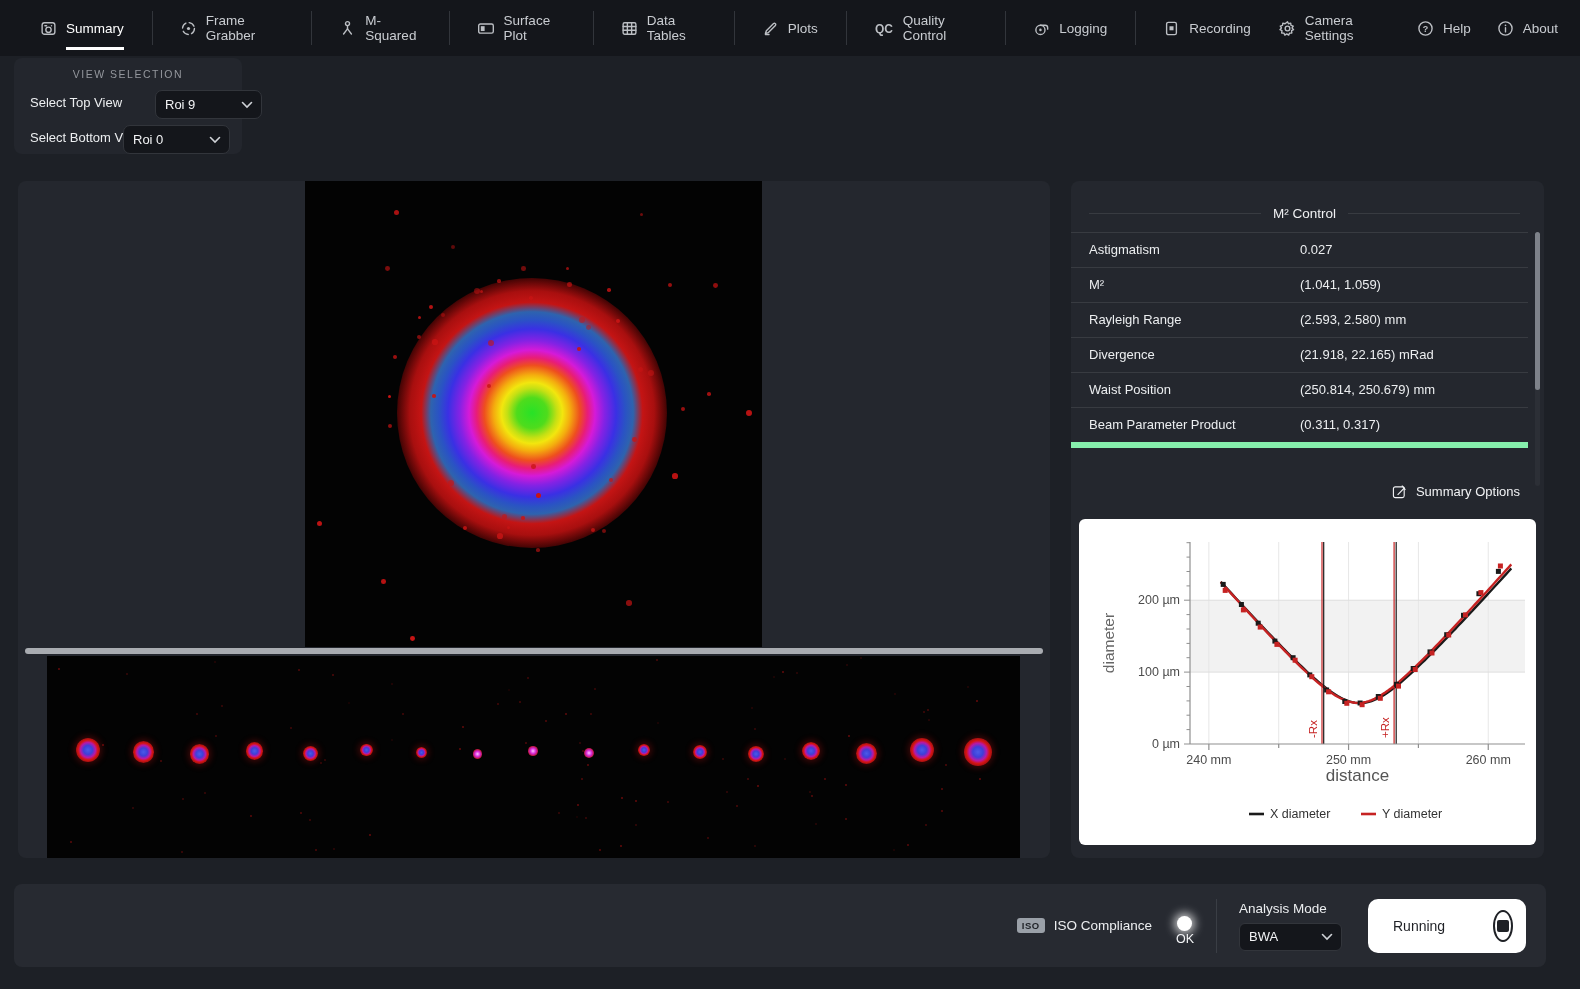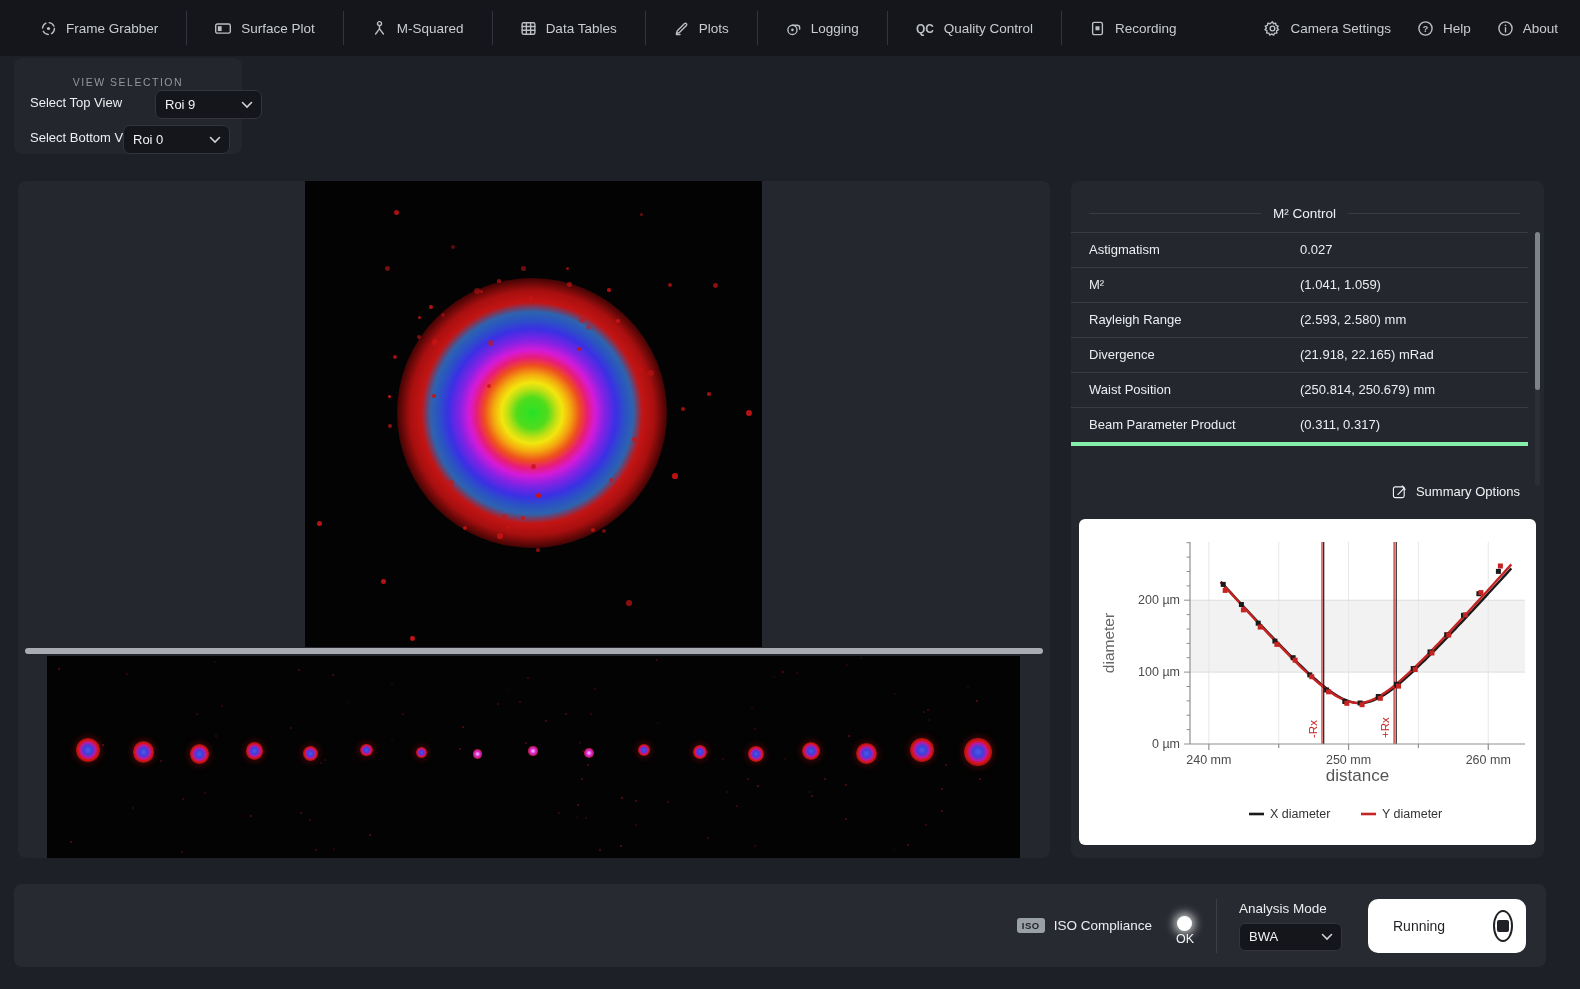--- a/index.html
+++ b/index.html
@@ -15,21 +15,21 @@
   .tab.active .tlabel{border-bottom:3px solid #fff;padding:14px 0 11px;}
   .tab .tlabel{padding:32px 0;}
   .nav-spacer{flex:1;}
   .nav-right{display:flex;align-items:center;gap:26px;margin-right:22px;}
   .nav-right .tab{padding:0;}
   .nav-right .tab + .tab::before{display:none;}
   svg.icon{display:block;}
   
   .card{position:absolute;background:#24272e;border-radius:8px;}
   #view-card{left:14px;top:58px;width:228px;height:96px;background:#23262d;}
-  #view-card .vs-title{margin-top:18px;text-align:center;font-size:10.5px;letter-spacing:1.5px;color:#94979d;}
+  #view-card .vs-title{margin-top:10px;text-align:center;font-size:10.5px;letter-spacing:1.5px;color:#94979d;}
   .vs-row{position:absolute;left:16px;display:flex;align-items:center;}
   .vs-row .vs-label{font-size:13px;color:#eceef0;}
   .vs-select{position:absolute;left:109px;width:88px;height:27px;background:#14161b;border:1px solid #32353b;border-radius:7px;
              display:flex;align-items:center;justify-content:space-between;padding:0 8px 0 9px;font-size:13px;color:#f2f3f5;cursor:pointer;}
   
   #main-card{left:18px;top:181px;width:1032px;height:677px;}
   .beam-image{position:absolute;background:#030303;}
   #top-image{left:287px;top:0;width:457px;height:466px;}
   #beam-blob{position:absolute;left:92px;top:97px;width:270px;height:270px;border-radius:50%;
     background:radial-gradient(circle,
@@ -44,21 +44,21 @@
   .spot.small{background:radial-gradient(circle,#ffc4ff 0%,#d92ad9 38%,#b0142c 72%,rgba(0,0,0,0) 86%);}
   
   #right-card{left:1071px;top:181px;width:473px;height:677px;}
   .panel-title-row{position:absolute;left:18px;right:24px;top:25px;display:flex;align-items:center;gap:12px;}
   .panel-title-row .tline{flex:1;height:1px;background:#383b41;}
   .panel-title-row .ptext{font-size:13.5px;color:#eff0f2;white-space:nowrap;}
   #summary-table{position:absolute;left:0;top:51px;width:457px;}
   .srow{position:relative;height:34px;border-top:1px solid #383b41;}
   .srow .slabel{position:absolute;left:18px;top:9px;font-size:13px;color:#eceef0;}
   .srow .svalue{position:absolute;left:229px;top:9px;font-size:13px;color:#eceef0;}
-  .srow.last{border-bottom:4px solid #86efac;text-align:center;}
+  .srow.last{border-bottom:6px solid #86efac;text-align:center;}
   #summary-scrollbar{position:absolute;right:4px;top:51px;width:5px;height:254px;border-radius:3px;background:#2c2f36;}
   #summary-scroll-thumb{position:absolute;left:0;top:0;width:5px;height:158px;border-radius:3px;background:#7e828a;cursor:pointer;}
   #summary-options{position:absolute;right:24px;top:303px;display:flex;align-items:center;gap:9px;font-size:13px;color:#f2f3f5;cursor:pointer;}
   #chart-card{position:absolute;left:8px;top:338px;width:457px;height:326px;background:#ffffff;border-radius:6px;}
   
   #status-bar{left:14px;top:884px;width:1532px;height:83px;background:#272a31;}
   .sb-wrap{position:absolute;right:20px;top:0;height:83px;display:flex;align-items:center;}
   .iso-badge{font-size:9.5px;font-weight:bold;letter-spacing:.5px;color:#1d2026;background:#9aa0a8;border-radius:3px;padding:2px 5px;}
   .iso-label{font-size:13.5px;color:#eceef0;margin-left:9px;}
   .iso-ind{display:flex;flex-direction:column;align-items:center;margin-left:24px;margin-top:10px;}
@@ -76,48 +76,59 @@
   .stop-square{width:12px;height:12px;background:#1f2126;border-radius:2px;}
   .chev{color:#aeb2b8;display:flex;}
 </style>
 </head>
 <body>
 
 <div id="app">
 
   <div class="nav">
     <div class="nav-tabs">
+        <div class="tab active">
+          <span class="ticon">
+            <svg class="icon" width="17" height="17" viewBox="0 0 16 16">
+              <rect x="2" y="2.6" width="12" height="10.8" rx="2.2" stroke="#bcbfc4" stroke-width="1.3" fill="none" stroke-linecap="round" stroke-linejoin="round"></rect>
+              <circle cx="8" cy="9.2" r="2.5" stroke="#bcbfc4" stroke-width="1.3" fill="none" stroke-linecap="round" stroke-linejoin="round"></circle>
+              <line x1="4.6" y1="5.4" x2="6.2" y2="5.4" stroke="#bcbfc4" stroke-width="1.3" fill="none" stroke-linecap="round" stroke-linejoin="round"></line>
+              <circle cx="10.8" cy="5.4" r="0.7" fill="#bcbfc4"></circle>
+            </svg>
+          </span>
+          <span class="tlabel">Summary</span>
+        </div>
         <div class="tab">
           <span class="ticon">
             <svg class="icon" width="17" height="17" viewBox="0 0 16 16">
               <circle cx="8" cy="8" r="5.6" stroke="#bcbfc4" stroke-width="1.3" fill="none" stroke-linecap="round" stroke-linejoin="round" stroke-dasharray="5.6 3.2"></circle>
               <circle cx="8" cy="8" r="1.5" fill="#bcbfc4"></circle>
             </svg>
           </span>
           <span class="tlabel">Frame Grabber</span>
-        </div>
-        <div class="tab">
-          <span class="ticon">
-            <svg class="icon" width="18" height="17" viewBox="0 0 17 16">
-              <rect x="1.6" y="3.8" width="13.8" height="8.6" rx="1.6" stroke="#bcbfc4" stroke-width="1.3" fill="none" stroke-linecap="round" stroke-linejoin="round"></rect>
-              <rect x="3.6" y="5.8" width="3.6" height="4.6" fill="#bcbfc4"></rect>
-            </svg>
-          </span>
-          <span class="tlabel">Surface Plot</span>
         </div>
         <div class="tab">
           <span class="ticon">
             <svg class="icon" width="17" height="17" viewBox="0 0 16 16">
               <circle cx="8" cy="3.4" r="1.9" stroke="#bcbfc4" stroke-width="1.3" fill="none" stroke-linecap="round" stroke-linejoin="round"></circle>
               <line x1="8" y1="5.3" x2="8" y2="8.4" stroke="#bcbfc4" stroke-width="1.3" fill="none" stroke-linecap="round" stroke-linejoin="round"></line>
               <line x1="8" y1="8.4" x2="4.3" y2="13.2" stroke="#bcbfc4" stroke-width="1.3" fill="none" stroke-linecap="round" stroke-linejoin="round"></line>
               <line x1="8" y1="8.4" x2="11.7" y2="13.2" stroke="#bcbfc4" stroke-width="1.3" fill="none" stroke-linecap="round" stroke-linejoin="round"></line>
             </svg>
           </span>
           <span class="tlabel">M-Squared</span>
+        </div>
+        <div class="tab">
+          <span class="ticon">
+            <svg class="icon" width="18" height="17" viewBox="0 0 17 16">
+              <rect x="1.6" y="3.8" width="13.8" height="8.6" rx="1.6" stroke="#bcbfc4" stroke-width="1.3" fill="none" stroke-linecap="round" stroke-linejoin="round"></rect>
+              <rect x="3.6" y="5.8" width="3.6" height="4.6" fill="#bcbfc4"></rect>
+            </svg>
+          </span>
+          <span class="tlabel">Surface Plot</span>
         </div>
         <div class="tab">
           <span class="ticon">
             <svg class="icon" width="17" height="17" viewBox="0 0 16 16">
               <rect x="2" y="2.6" width="12" height="10.8" rx="1.4" stroke="#bcbfc4" stroke-width="1.3" fill="none" stroke-linecap="round" stroke-linejoin="round"></rect>
               <line x1="2" y1="6.1" x2="14" y2="6.1" stroke="#bcbfc4" stroke-width="1.3" fill="none" stroke-linecap="round" stroke-linejoin="round"></line>
               <line x1="2" y1="9.6" x2="14" y2="9.6" stroke="#bcbfc4" stroke-width="1.3" fill="none" stroke-linecap="round" stroke-linejoin="round"></line>
               <line x1="6" y1="2.6" x2="6" y2="13.4" stroke="#bcbfc4" stroke-width="1.3" fill="none" stroke-linecap="round" stroke-linejoin="round"></line>
               <line x1="10" y1="2.6" x2="10" y2="13.4" stroke="#bcbfc4" stroke-width="1.3" fill="none" stroke-linecap="round" stroke-linejoin="round"></line>
             </svg>
@@ -128,35 +139,35 @@
           <span class="ticon">
             <svg class="icon" width="17" height="17" viewBox="0 0 16 16">
               <path d="M3.2 12.8 L4.1 10.2 L10.9 3.4 a1.1 1.1 0 0 1 1.6 0 l0.1 0.1 a1.1 1.1 0 0 1 0 1.6 L5.8 11.9 Z" stroke="#bcbfc4" stroke-width="1.3" fill="none" stroke-linecap="round" stroke-linejoin="round"></path>
               <line x1="3.2" y1="13.6" x2="6.6" y2="13.6" stroke="#bcbfc4" stroke-width="1.3" fill="none" stroke-linecap="round" stroke-linejoin="round"></line>
             </svg>
           </span>
           <span class="tlabel">Plots</span>
         </div>
         <div class="tab">
           <span class="ticon">
+            <svg class="icon" width="20" height="17" viewBox="0 0 20 16">
+              <text x="10" y="12" text-anchor="middle" font-size="12" font-weight="bold" font-family="Liberation Sans, DejaVu Sans, sans-serif" fill="#bcbfc4">QC</text>
+            </svg>
+          </span>
+          <span class="tlabel">Quality Control</span>
+        </div>
+        <div class="tab">
+          <span class="ticon">
             <svg class="icon" width="17" height="17" viewBox="0 0 16 16">
               <circle cx="7" cy="9.3" r="4.3" stroke="#bcbfc4" stroke-width="1.3" fill="none" stroke-linecap="round" stroke-linejoin="round"></circle>
               <path d="M7 5 h4.4 a2.4 2.4 0 0 1 2.4 2.4 v1.2" stroke="#bcbfc4" stroke-width="1.3" fill="none" stroke-linecap="round" stroke-linejoin="round"></path>
               <circle cx="7" cy="9.3" r="1.2" fill="#bcbfc4"></circle>
             </svg>
           </span>
           <span class="tlabel">Logging</span>
-        </div>
-        <div class="tab">
-          <span class="ticon">
-            <svg class="icon" width="20" height="17" viewBox="0 0 20 16">
-              <text x="10" y="12" text-anchor="middle" font-size="12" font-weight="bold" font-family="Liberation Sans, DejaVu Sans, sans-serif" fill="#bcbfc4">QC</text>
-            </svg>
-          </span>
-          <span class="tlabel">Quality Control</span>
         </div>
         <div class="tab">
           <span class="ticon">
             <svg class="icon" width="17" height="17" viewBox="0 0 16 16">
               <rect x="3.4" y="2.2" width="9.2" height="11.6" rx="1.6" stroke="#bcbfc4" stroke-width="1.3" fill="none" stroke-linecap="round" stroke-linejoin="round"></rect>
               <rect x="6.1" y="5.9" width="3.8" height="3.8" fill="#bcbfc4"></rect>
             </svg>
           </span>
           <span class="tlabel">Recording</span>
         </div>

